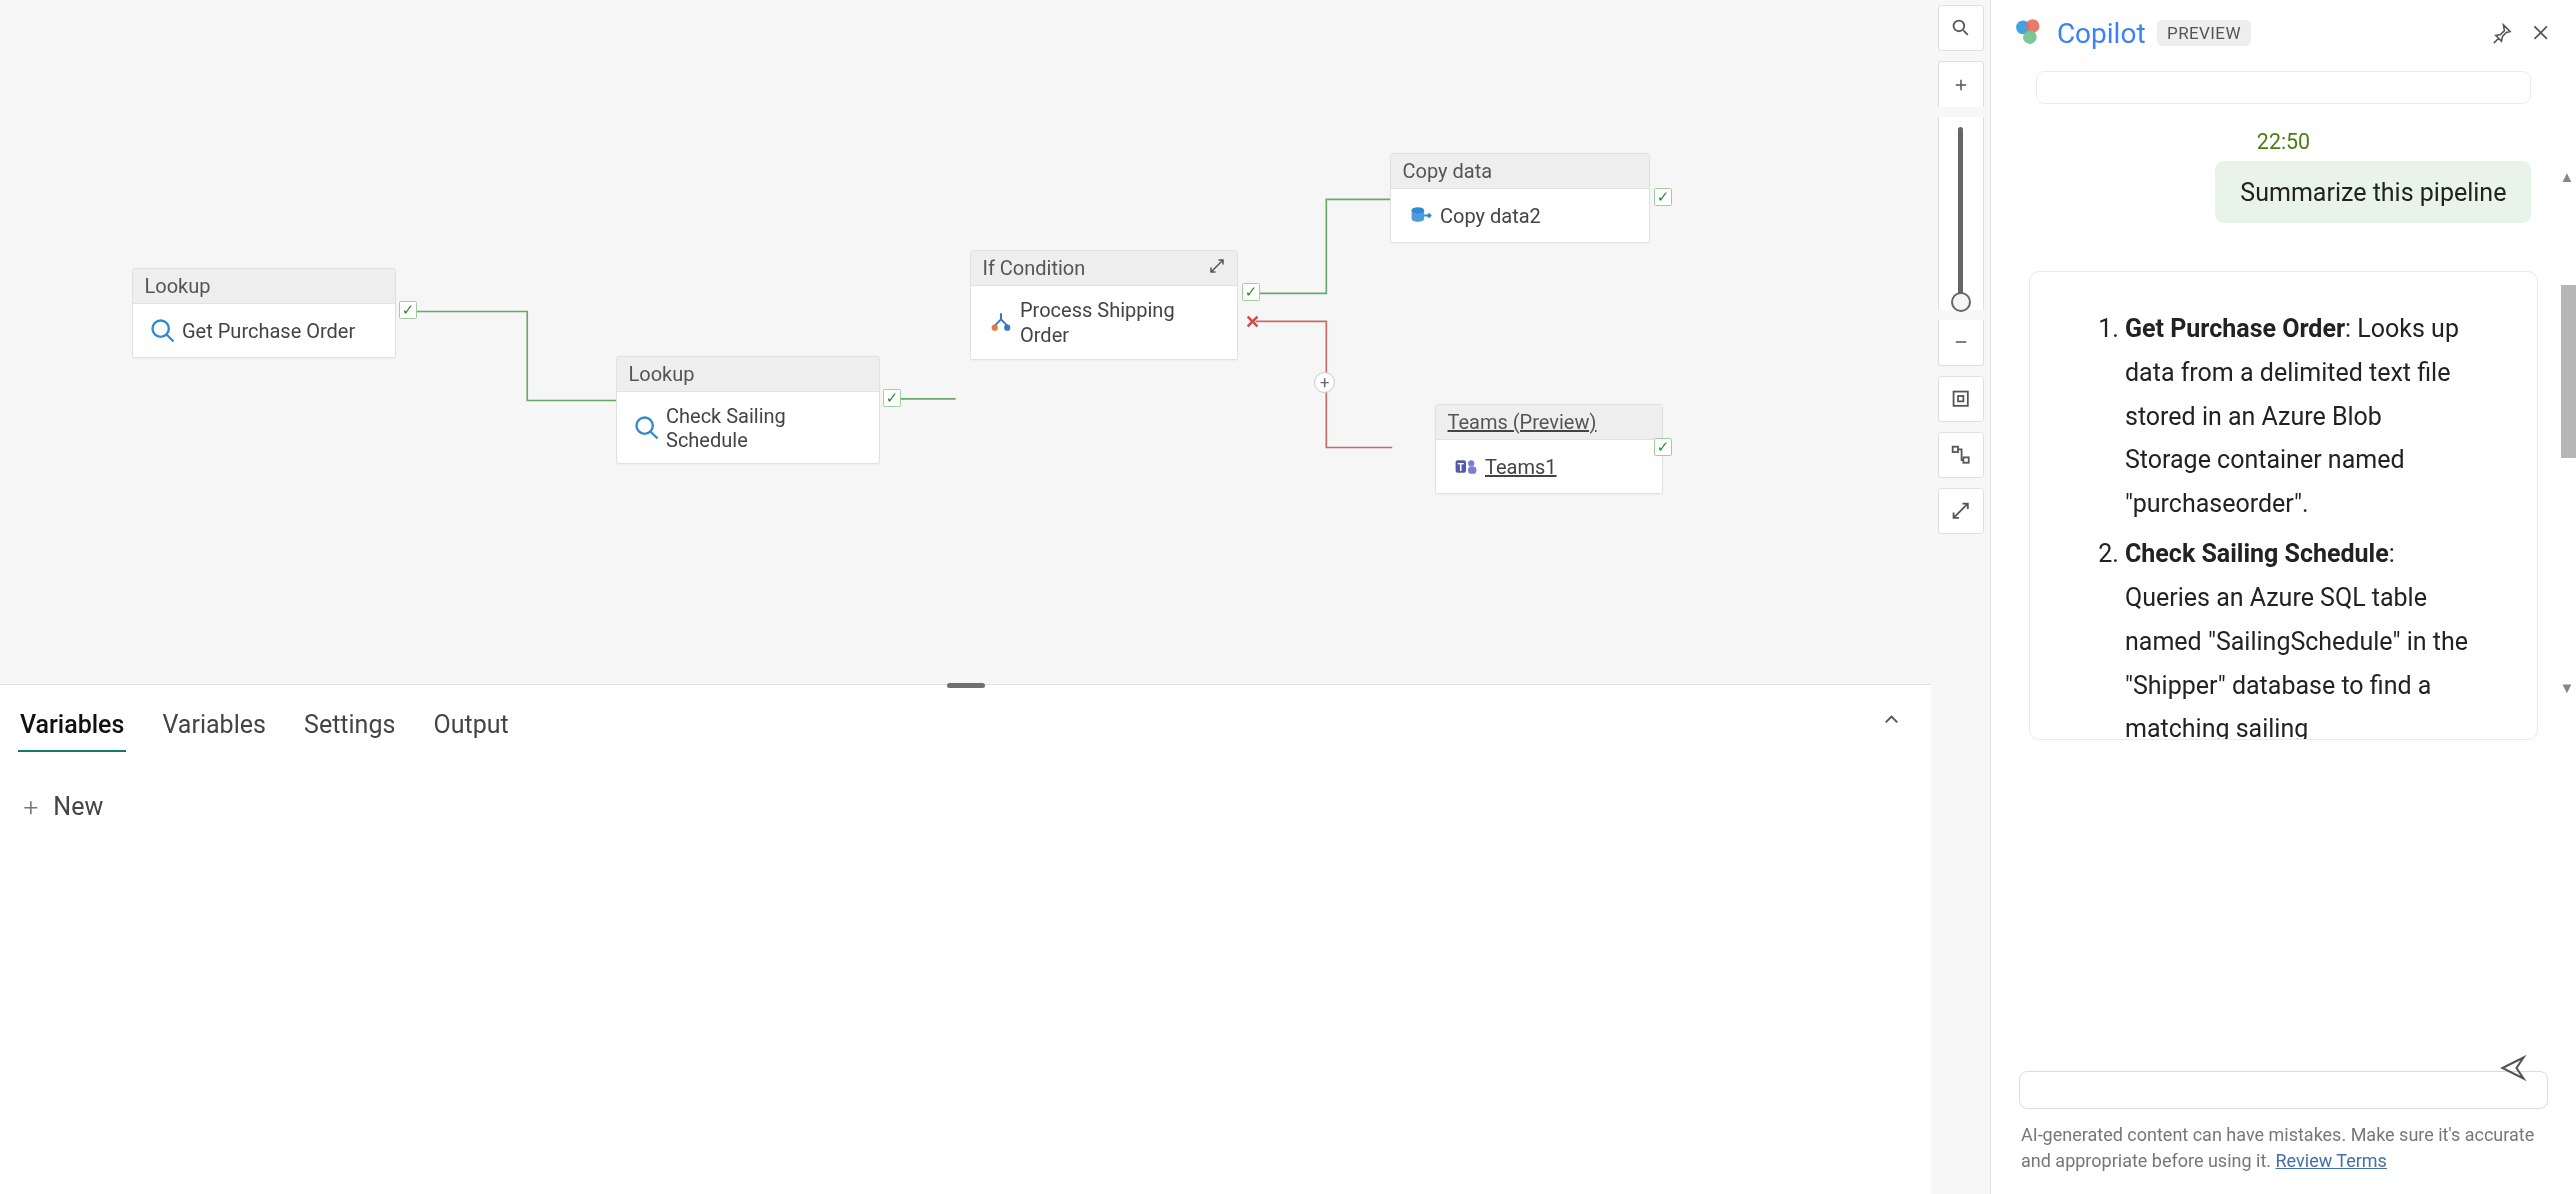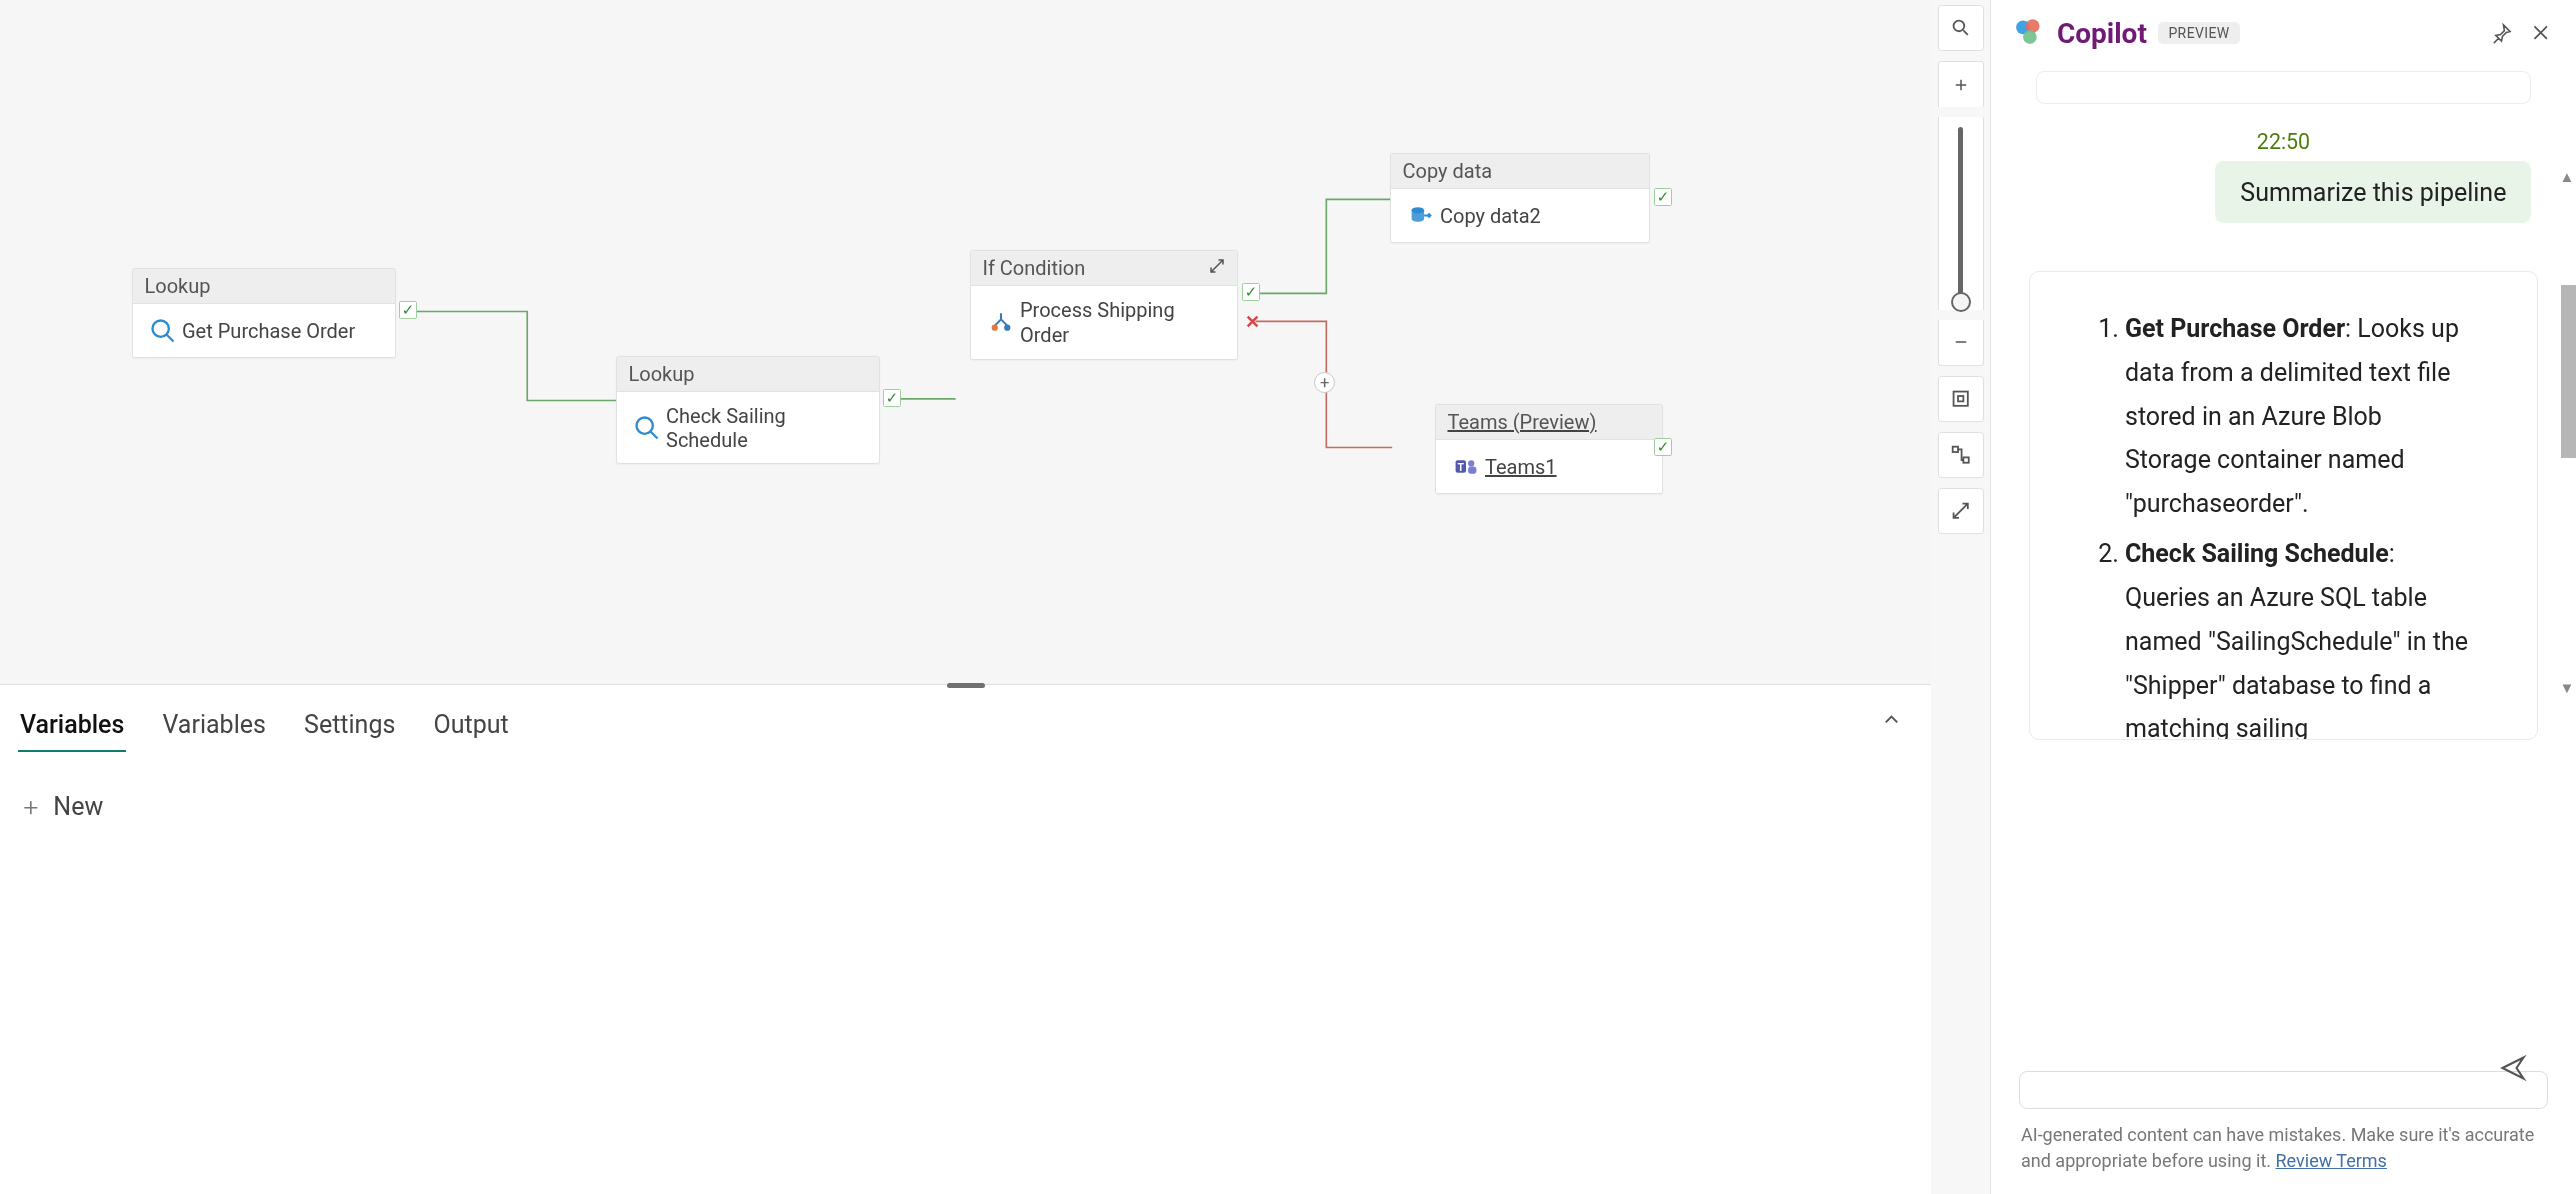--- a/index.html
+++ b/index.html
@@ -90,22 +90,22 @@
   }
   #zoom-thumb {
     position:absolute; left:50%; transform:translateX(-50%);
     width: 20px; height:20px; border-radius:50%;
     background:#f5f5f5; border:2.5px solid #666;
   }
 
   
   #copilot { background: #ffffff; border-left: 0.8px solid #e3e3e3; display:flex; flex-direction:column; position:relative; }
   #cp-hdr { display:flex; align-items:center; gap: 11.5px; padding: 15px 21.4px 20px 21.4px; }
-  #cp-title { font-size: 28px; font-weight: 700; color:#701a75; }
-  #cp-badge { font-size: 14px; color:#555; background:#eee; padding: 3.3px 10px; border-radius: 5px; letter-spacing: 0.4px; }
+  #cp-title { font-size: 28px; font-weight: 400; color:#3b82f6; }
+  #cp-badge { font-size: 17px; color:#555; background:#eee; padding: 3.3px 10px; border-radius: 5px; letter-spacing: 0.4px; }
   #cp-hdr .spacer { flex:1; }
   .hicon { width:28px; height:28px; color:#555; display:flex; align-items:center; justify-content:center; cursor:pointer; }
 
   #cp-scroll { flex:1; overflow:hidden; padding: 0 38px 0 38px; position:relative; }
   #cp-scrollbar {
     position:absolute; right:0; top: 214px; width: 15px; height: 173px;
     background:#b6b6b6; border-radius: 0;
   }
   #cp-up { position:absolute; right:1.6px; top: 97px; font-size: 15px; color:#888; }
   #cp-down { position:absolute; right:1.6px; bottom: 354px; font-size: 15px; color:#888; }

